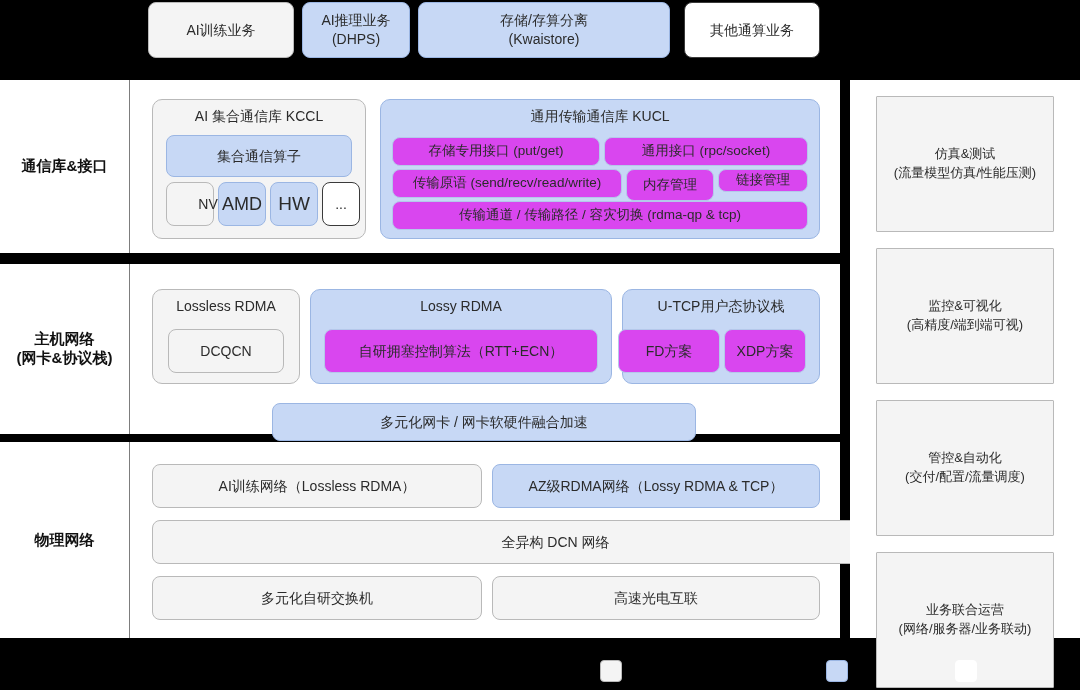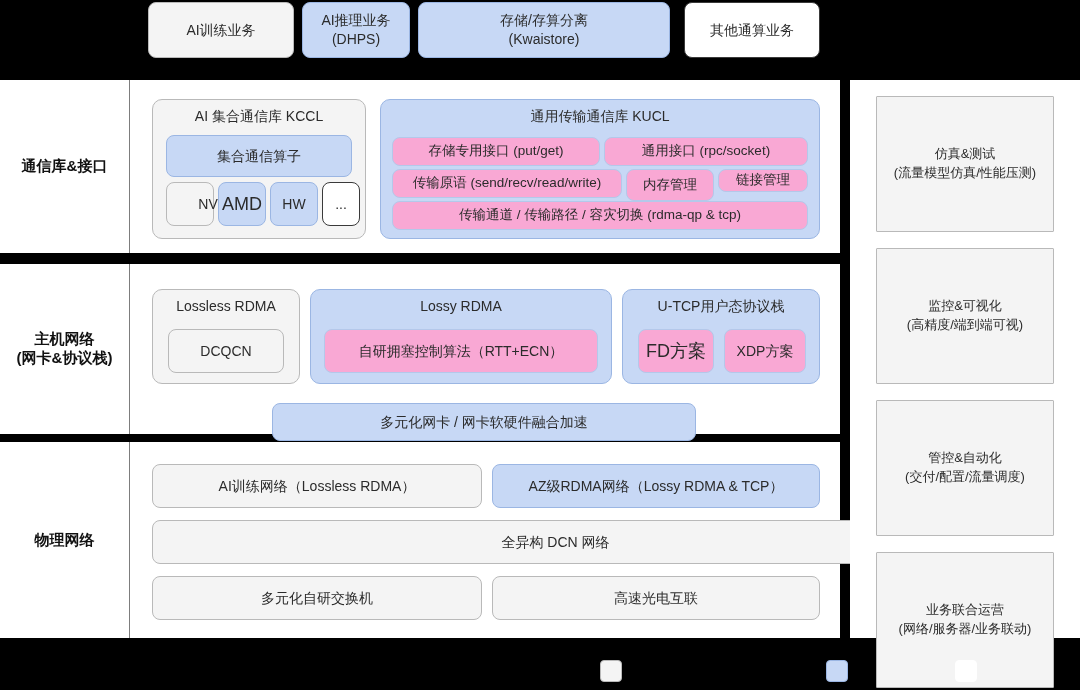--- a/index.html
+++ b/index.html
@@ -16,21 +16,21 @@
     position: absolute;
     display: flex; align-items: center; justify-content: center;
     text-align: center;
     border-radius: 8px;
     color: #2b2b2b;
     line-height: 1.35;
     white-space: pre-line;
   }
   .gray   { background: #f4f4f4; border: 1px solid #b9b9b9; }
   .blue   { background: #c7d8f5; border: 1px solid #9bb6e3; }
-  .bluelt { background: #f9a8d4; border: 1px solid #b4c8ea; }
+  .bluelt { background: #d946ef; border: 1px solid #b4c8ea; }
   .white  { background: #ffffff; border: 1px solid #3a3a3a; }
 
   
   .topbox { top: 2px; height: 56px; font-size: 14px; }
 
   
   .panel { position: absolute; background: #ffffff; }
   .rowlabel {
     position: absolute; left: 0; width: 130px;
     display: flex; align-items: center; justify-content: center;
@@ -92,21 +92,21 @@
 
   <div class="panel" style="left:0; top:80px; width:840px; height:173px;"></div>
   <div class="rowlabel" style="top:80px; height:173px;">通信库&amp;接口</div>
 
   <div class="group gray" style="left:152px; top:99px; width:214px; height:140px;">
     <div class="group-title">AI 集合通信库 KCCL</div>
   </div>
   <div class="bx blue" style="left:166px; top:135px; width:186px; height:42px; font-size:14px;">集合通信算子</div>
   <div class="bx gray" style="left:166px; top:182px; width:48px;  height:44px; font-size:14px;padding-left:36px;">NV</div>
   <div class="bx blue" style="left:218px; top:182px; width:48px;  height:44px; font-size:18px;">AMD</div>
-  <div class="bx blue" style="left:270px; top:182px; width:48px;  height:44px; font-size:14px;">HW</div>
+  <div class="bx blue" style="left:270px; top:182px; width:48px;  height:44px; font-size:19px;">HW</div>
   <div class="bx white" style="left:322px; top:182px; width:38px;  height:44px; font-size:14px;">...</div>
 
   <div class="group blue" style="left:380px; top:99px; width:440px; height:140px;">
     <div class="group-title">通用传输通信库 KUCL</div>
   </div>
   <div class="bx bluelt" style="left:392px; top:137px; width:208px; height:29px; font-size:13.5px;">存储专用接口 (put/get)</div>
   <div class="bx bluelt" style="left:604px; top:137px; width:204px; height:29px; font-size:13.5px;">通用接口 (rpc/socket)</div>
   <div class="bx bluelt" style="left:392px; top:169px; width:230px; height:29px; font-size:13.5px;">传输原语 (send/recv/read/write)</div>
   <div class="bx bluelt" style="left:626px; top:169px; width:88px;  height:32px; font-size:13.5px;">内存管理</div>
   <div class="bx bluelt" style="left:718px; top:169px; width:90px;  height:23px; font-size:13.5px;">链接管理</div>
@@ -122,21 +122,21 @@
   <div class="bx gray" style="left:168px; top:329px; width:116px; height:44px; font-size:14px;">DCQCN</div>
 
   <div class="group blue" style="left:310px; top:289px; width:302px; height:95px;">
     <div class="group-title">Lossy RDMA</div>
   </div>
   <div class="bx bluelt" style="left:324px; top:329px; width:274px; height:44px; font-size:14px;">自研拥塞控制算法（RTT+ECN）</div>
 
   <div class="group blue" style="left:622px; top:289px; width:198px; height:95px;">
     <div class="group-title">U-TCP用户态协议栈</div>
   </div>
-  <div class="bx bluelt" style="left:638px; top:329px; width:76px; height:44px; font-size:18px;">FD方案</div>
+  <div class="bx bluelt" style="left:618px; top:329px; width:102px; height:44px; font-size:14px;">FD方案</div>
   <div class="bx bluelt" style="left:724px; top:329px; width:82px; height:44px; font-size:14px;">XDP方案</div>
 
   <div class="panel" style="left:0; top:442px; width:840px; height:196px;"></div>
   <div class="rowlabel" style="top:442px; height:196px;">物理网络</div>
 
   <div class="bx gray" style="left:152px; top:464px; width:330px; height:44px; font-size:14px;">AI训练网络（Lossless RDMA）</div>
   <div class="bx blue" style="left:492px; top:464px; width:328px; height:44px; font-size:14px;">AZ级RDMA网络（Lossy RDMA &amp; TCP）</div>
   <div class="bx gray" style="left:152px; top:520px; width:807px; height:44px; font-size:14px;">全异构 DCN 网络</div>
   <div class="bx gray" style="left:152px; top:576px; width:330px; height:44px; font-size:14px;">多元化自研交换机</div>
   <div class="bx gray" style="left:492px; top:576px; width:328px; height:44px; font-size:14px;">高速光电互联</div>

